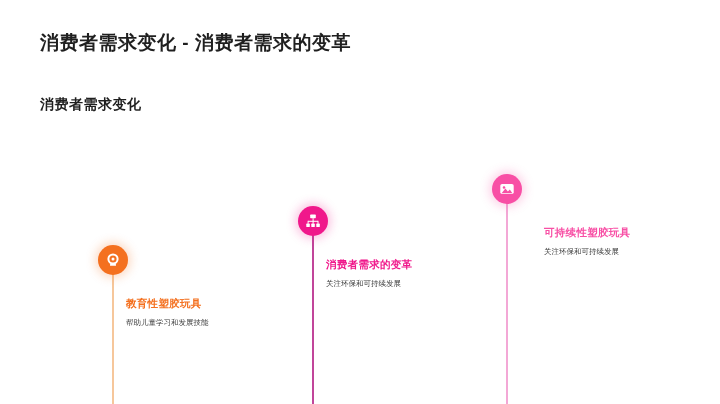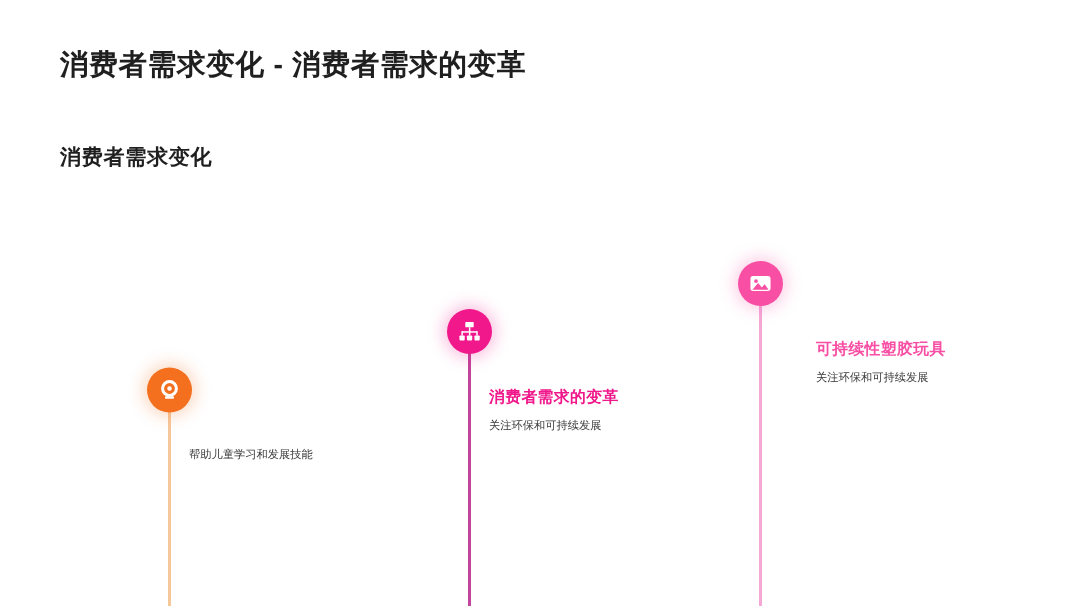--- a/index.html
+++ b/index.html
@@ -105,20 +105,21 @@
         <div class="pin-circle" style="background: rgb(244, 112, 31); box-shadow: rgba(244, 112, 31, 0.25) 0px 0px 10px 3px;">
           <span>
             <svg width="16" height="16" viewBox="0 0 16 16">
               <circle cx="8" cy="7" r="4.6" fill="none" stroke="#ffffff" stroke-width="2"></circle>
               <circle cx="8" cy="7" r="1.5" fill="#ffffff"></circle>
               <rect x="5" y="12.1" width="6" height="1.7" rx="0.6" fill="#ffffff"></rect>
             </svg>
           </span>
         </div>
         <div class="pin-text" style="top: 52px;">
+          <div class="pin-heading" style="color: rgb(244, 112, 31);">教育性塑胶玩具</div>
           <div class="pin-desc desc-narrow">帮助儿童学习和发展技能</div>
         </div>
       </div>
       <div class="pin" style="left: 298px; top: 206px;">
         <div class="pin-line" style="height: 198px; background: rgb(193, 69, 154);"></div>
         <div class="pin-circle" style="background: rgb(240, 24, 139); box-shadow: rgba(240, 24, 139, 0.25) 0px 0px 10px 3px;">
           <span>
             <svg width="16" height="16" viewBox="0 0 16 16">
               <rect x="5.2" y="1.6" width="5.6" height="3.6" rx="0.6" fill="#ffffff"></rect>
               <rect x="1.3" y="10.6" width="3.5" height="3.4" rx="0.6" fill="#ffffff"></rect>

